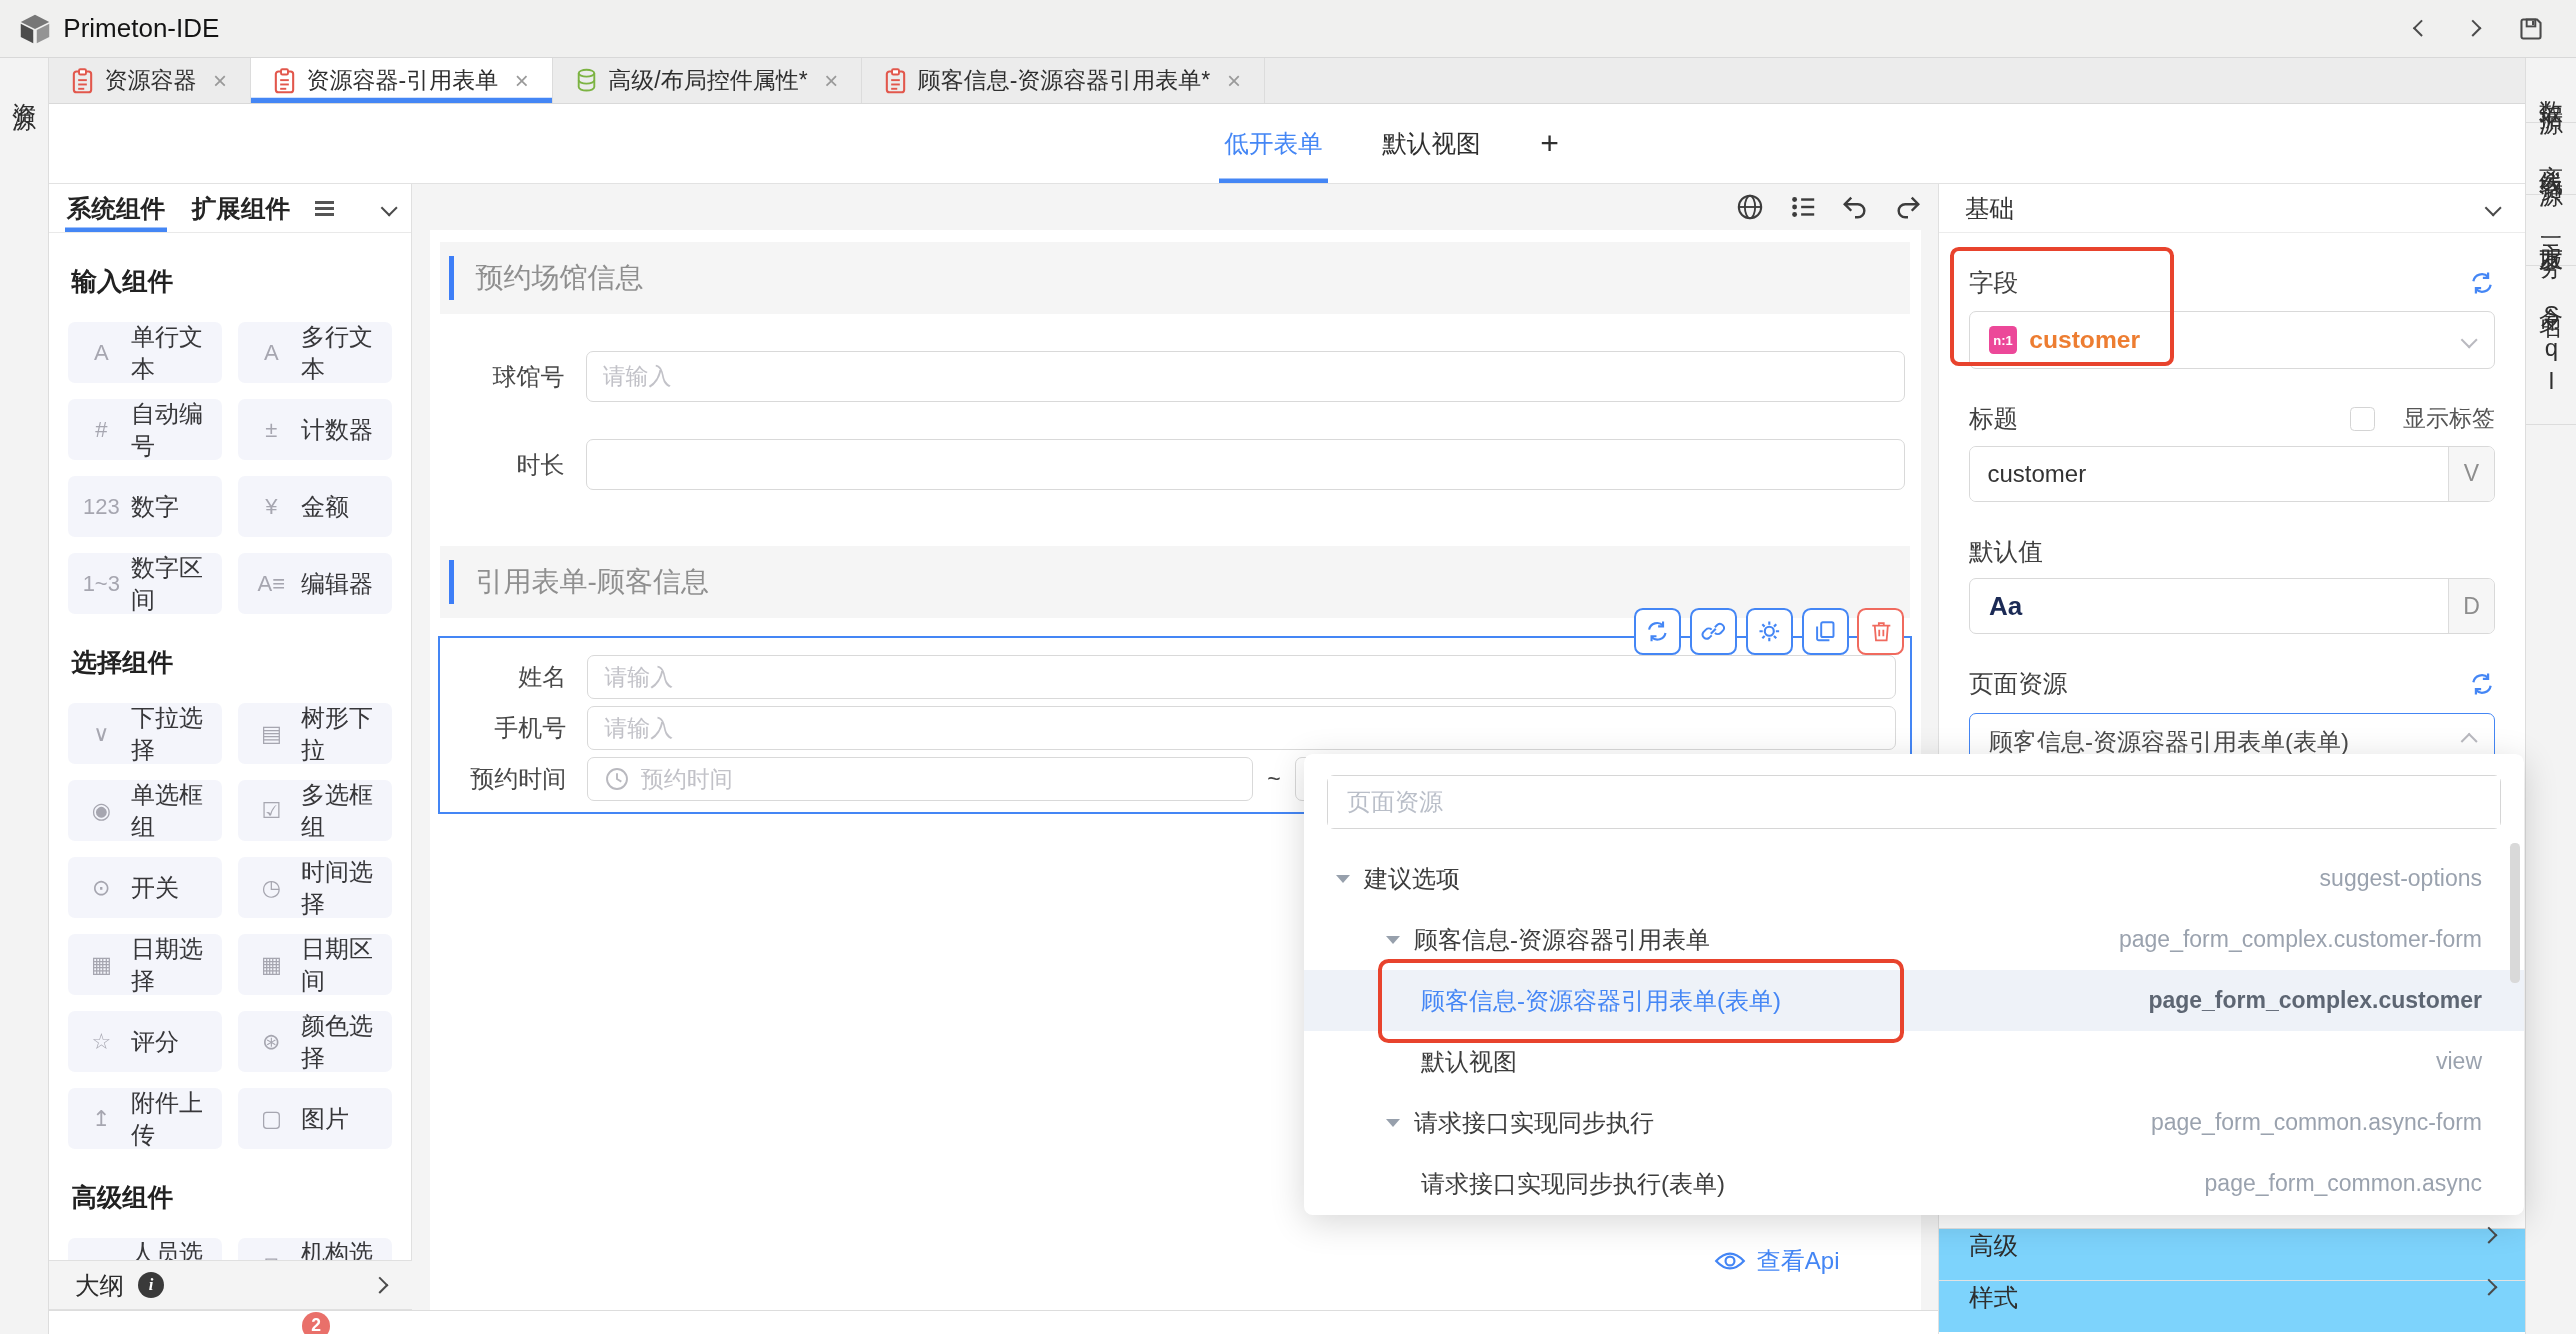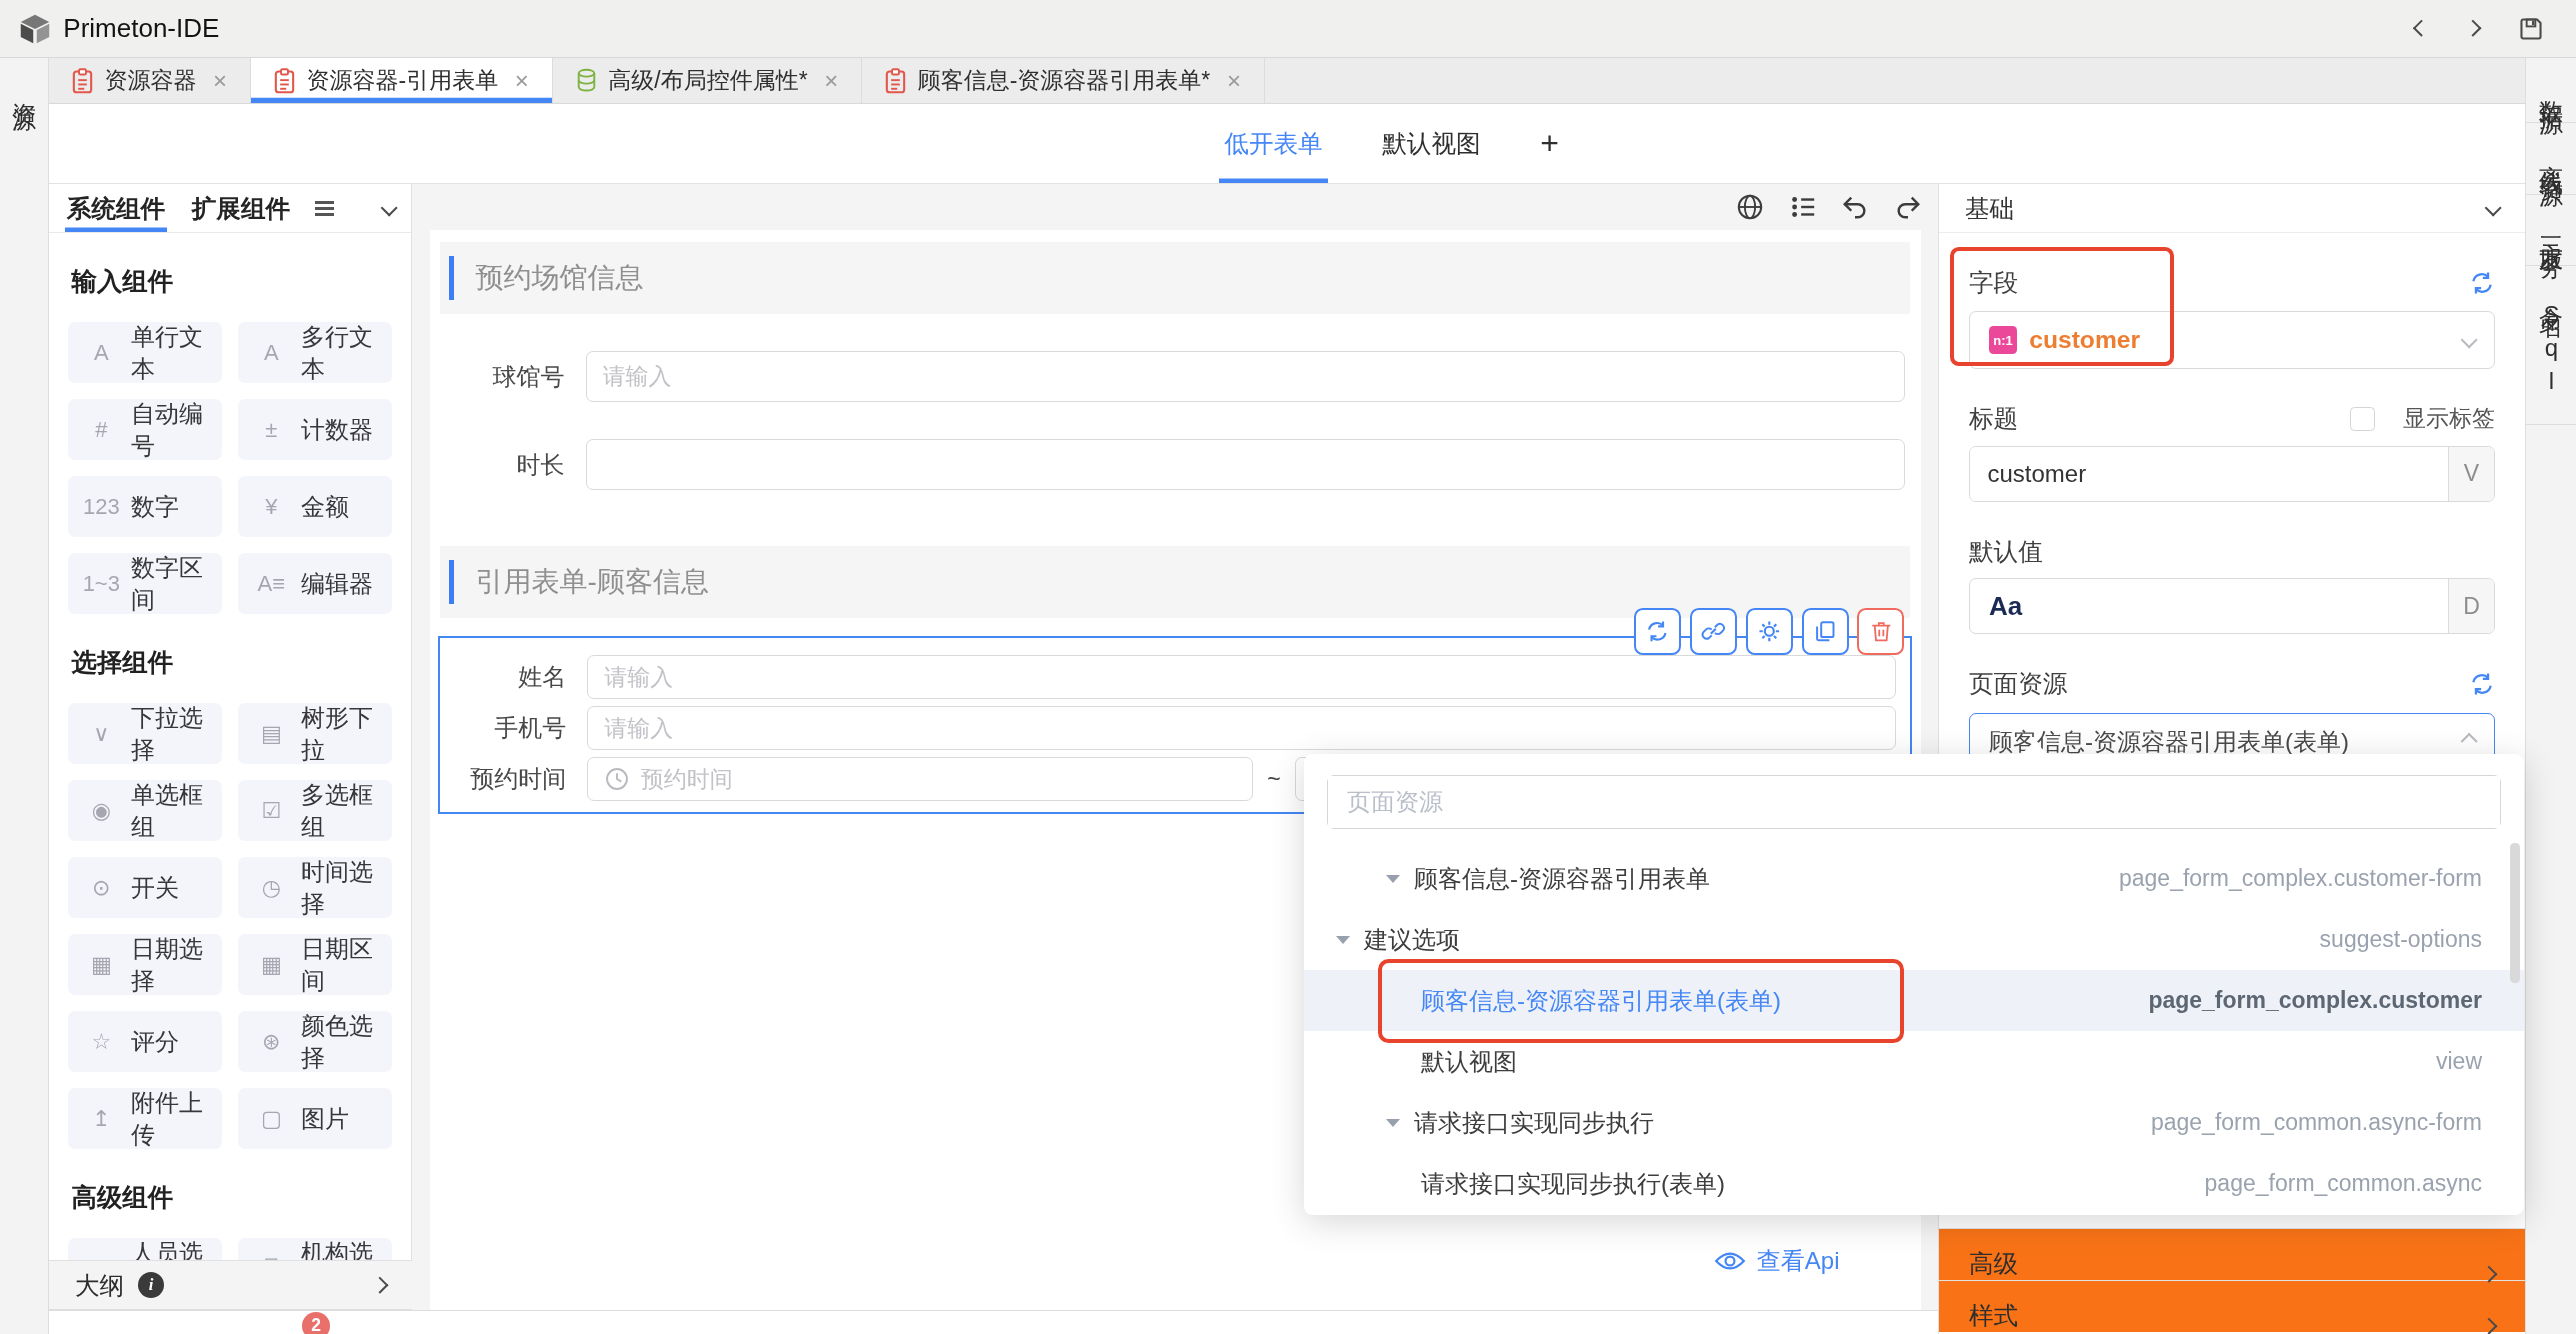--- a/index.html
+++ b/index.html
@@ -111,21 +111,21 @@
 .cbx{width:24.6px;height:24.6px;border:1.8px solid #d4d4d4;border-radius:4.4px;background:#fff;flex:none}
 .chk-lbl{font-size:23px;color:#555}
 .tinput{margin-top:10.5px;height:56px;border:1.8px solid #d9d9d9;border-radius:7px;display:flex;align-items:center;overflow:hidden;background:#fff}
 .tinput .raw{border:none;outline:none;flex:1;height:100%;padding-left:17.5px;font-size:24px;color:#333;font-family:inherit;min-width:0}
 .tinput .suffix{margin-left:auto;align-self:stretch;width:46px;border-left:1.8px solid #dcdcdc;background:#f6f6f6;display:flex;align-items:center;justify-content:center;font-size:23px;color:#8d8d8d;flex:none}
 #default-val{padding-left:19px;font-weight:700;color:#1b2a55;font-size:26px}
 #resource-select{border-color:#4486f5}
 #resource-val{font-size:24px;color:#4a4a4a;white-space:nowrap;overflow:hidden}
 #red-box-field{position:absolute;left:10.5px;top:63px;width:224px;height:119px;border:4.4px solid #e8432d;border-radius:8.8px;z-index:12;pointer-events:none}
 #props-footer{position:absolute;left:0;right:0;bottom:1.8px}
-.pf-row{height:52px;background:#f97316;border-top:0.9px solid #e2e2e2;display:flex;align-items:flex-end;padding:0 30px}
+.pf-row{height:52px;background:#7dd3fc;border-top:0.9px solid #e2e2e2;display:flex;align-items:flex-start;padding:0 30px}
 .pf-row span{font-size:24.6px;color:#2e2e2e}
 .pf-row .chev{margin-left:auto}
 
 
 #dropdown{position:absolute;left:1304px;top:754px;width:1220px;height:461px;background:#fff;border-radius:8.8px;box-shadow:0 7px 35px rgba(0,0,0,.16);z-index:40}
 #dd-arrow{position:absolute;top:-8.8px;left:721px;width:19px;height:19px;background:#fff;transform:rotate(45deg)}
 #dd-search{margin:21px 23px 0;height:54px;border:1.8px solid #d6d6d6;border-radius:7px;display:flex;align-items:center}
 #dd-search .raw{border:none;outline:none;flex:1;height:100%;padding-left:19px;font-size:24px;color:#333;font-family:inherit}
 #dd-search .raw::placeholder{color:#b9bec8}
 #dd-list{margin-top:19px}
@@ -584,30 +584,30 @@
     </div>
   </div>
 </div>
 
 <div id="dropdown">
   <div id="dd-arrow"></div>
   <div id="dd-search">
     <input class="raw" placeholder="页面资源" style="">
   </div>
   <div id="dd-list">
+    <div class="dd-row l0">
+      <span class="dd-caret"></span>
+      <span class="dd-label">建议选项</span>
+      <span class="dd-code">suggest-options</span>
+    </div>
     <div class="dd-row l1">
       <span class="dd-caret"></span>
       <span class="dd-label">顾客信息-资源容器引用表单</span>
       <span class="dd-code">page_form_complex.customer-form</span>
     </div>
-    <div class="dd-row l0">
-      <span class="dd-caret"></span>
-      <span class="dd-label">建议选项</span>
-      <span class="dd-code">suggest-options</span>
-    </div>
     <div class="dd-row l2 selected">
       <div id="red-box-option"></div>
       <span class="dd-label">顾客信息-资源容器引用表单(表单)</span>
       <span class="dd-code bold">page_form_complex.customer</span>
     </div>
     <div class="dd-row l2">
       <span class="dd-label">默认视图</span>
       <span class="dd-code">view</span>
     </div>
     <div class="dd-row l1">

